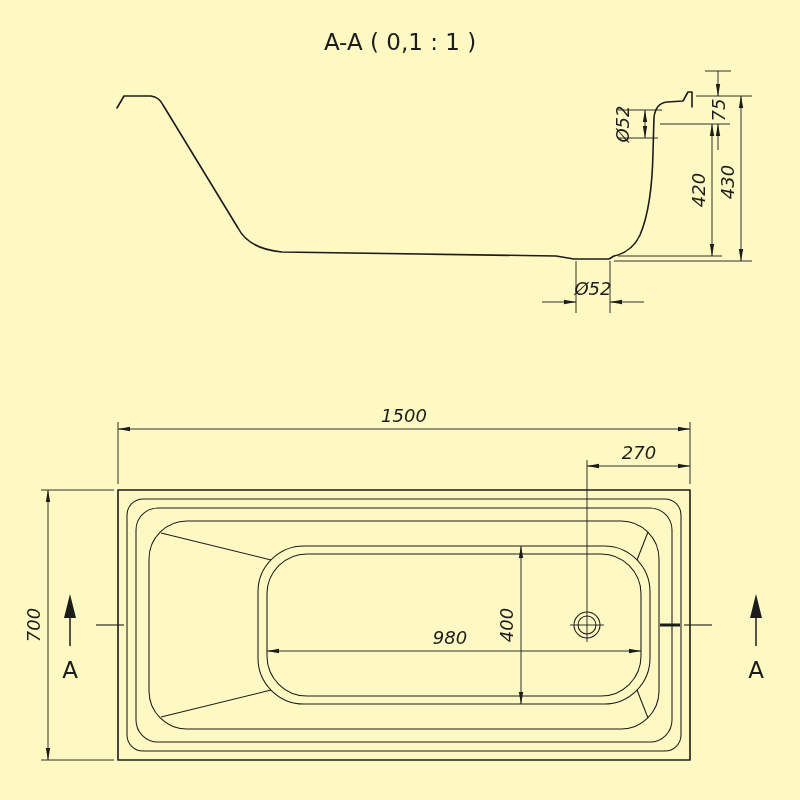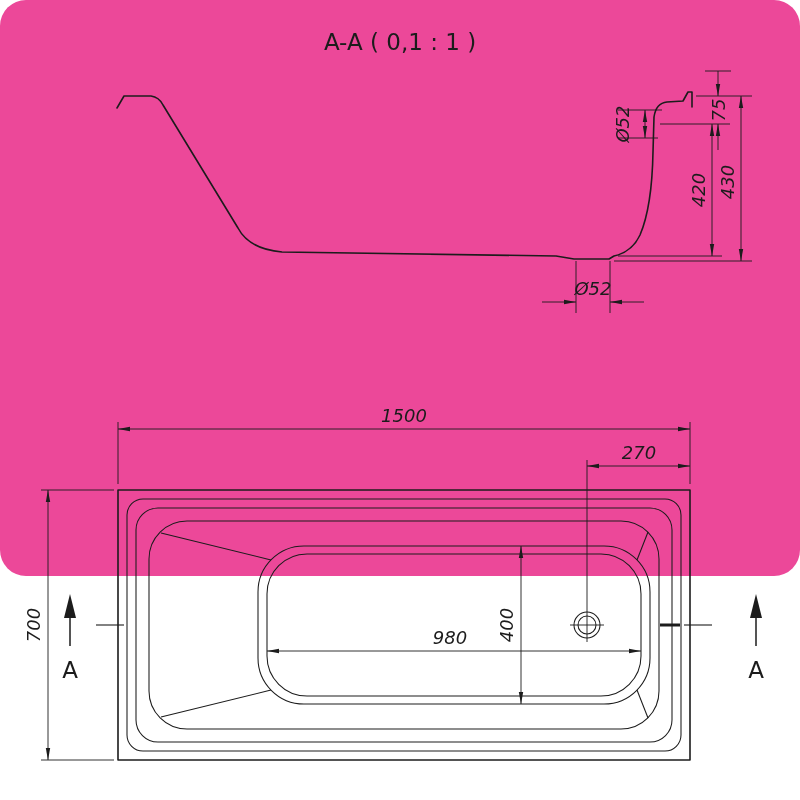--- a/index.html
+++ b/index.html
@@ -5,24 +5,23 @@
   html, body {
     margin: 0;
     padding: 0;
     background: #ffffff;
     width: 800px;
     height: 800px;
     overflow: hidden;
   }
   .stage {
     width: 800px;
-    height: 576px;
-    background: #ec4899;
+    height: 800px;
+    background: #fef9c3;
     position: relative;
-    border-radius: 26px;
   }
   svg { display: block; }
   .ol  { fill: none; stroke: #1c1c1c; stroke-width: 1.6; stroke-linejoin: round; stroke-linecap: round; }
   .ct  { fill: none; stroke: #1c1c1c; stroke-width: 1.05; stroke-linejoin: round; }
   .dm  { fill: none; stroke: #1c1c1c; stroke-width: 0.9; }
   .tick{ fill: none; stroke: #1c1c1c; stroke-width: 1.1; }
   .thick { fill: none; stroke: #1c1c1c; stroke-width: 3; }
   .arrowfill { fill: #1c1c1c; stroke: none; }
   .dim-text   { font-family: "DejaVu Sans", sans-serif; font-style: italic; font-size: 18px; fill: #1c1c1c; }
   .title-text { font-family: "DejaVu Sans", sans-serif; font-size: 23px; fill: #1c1c1c; }

